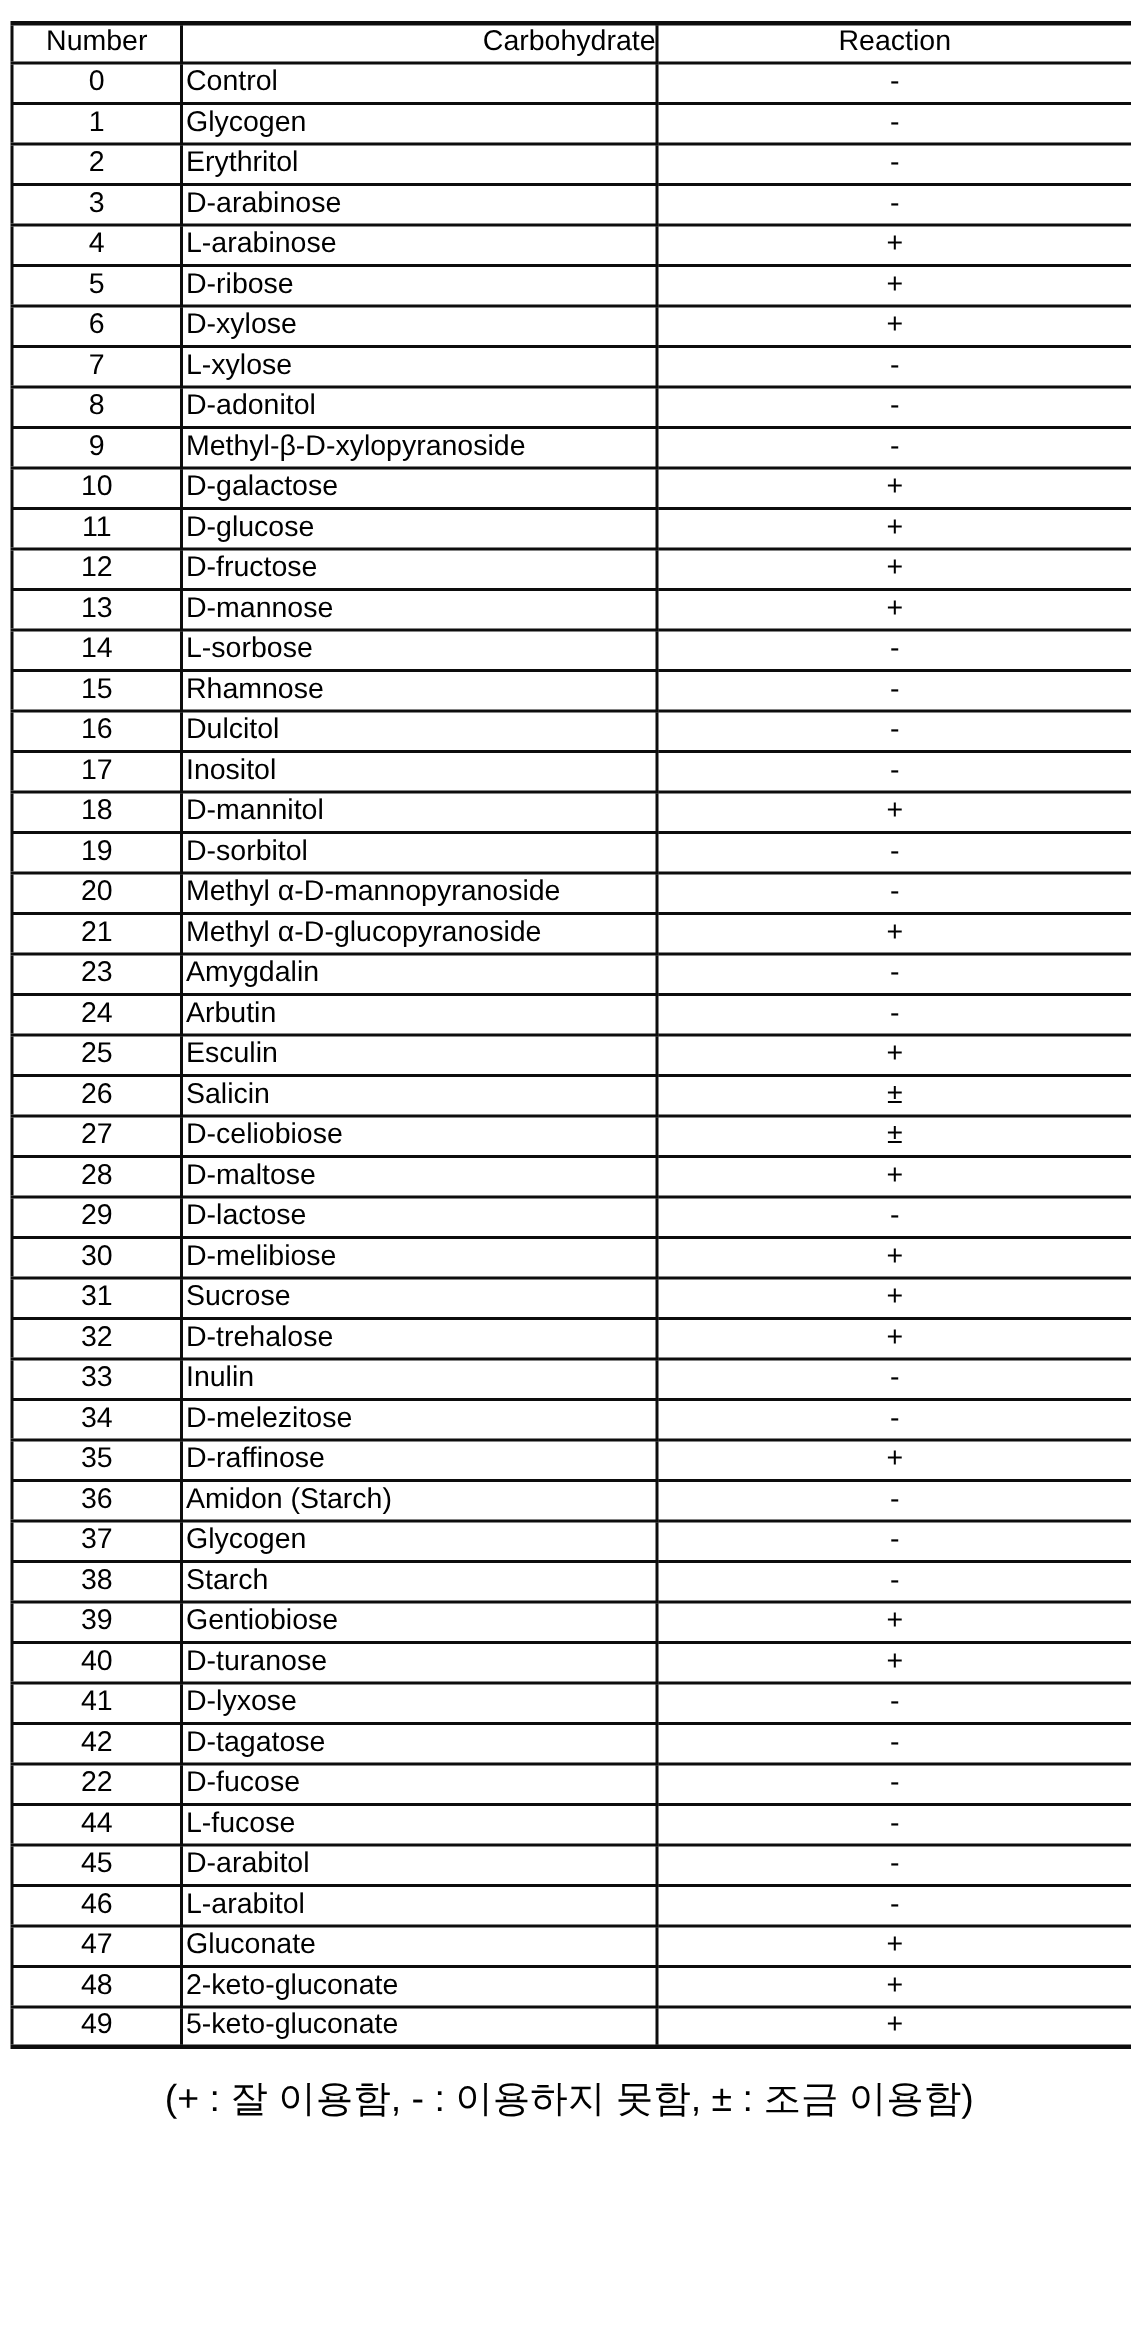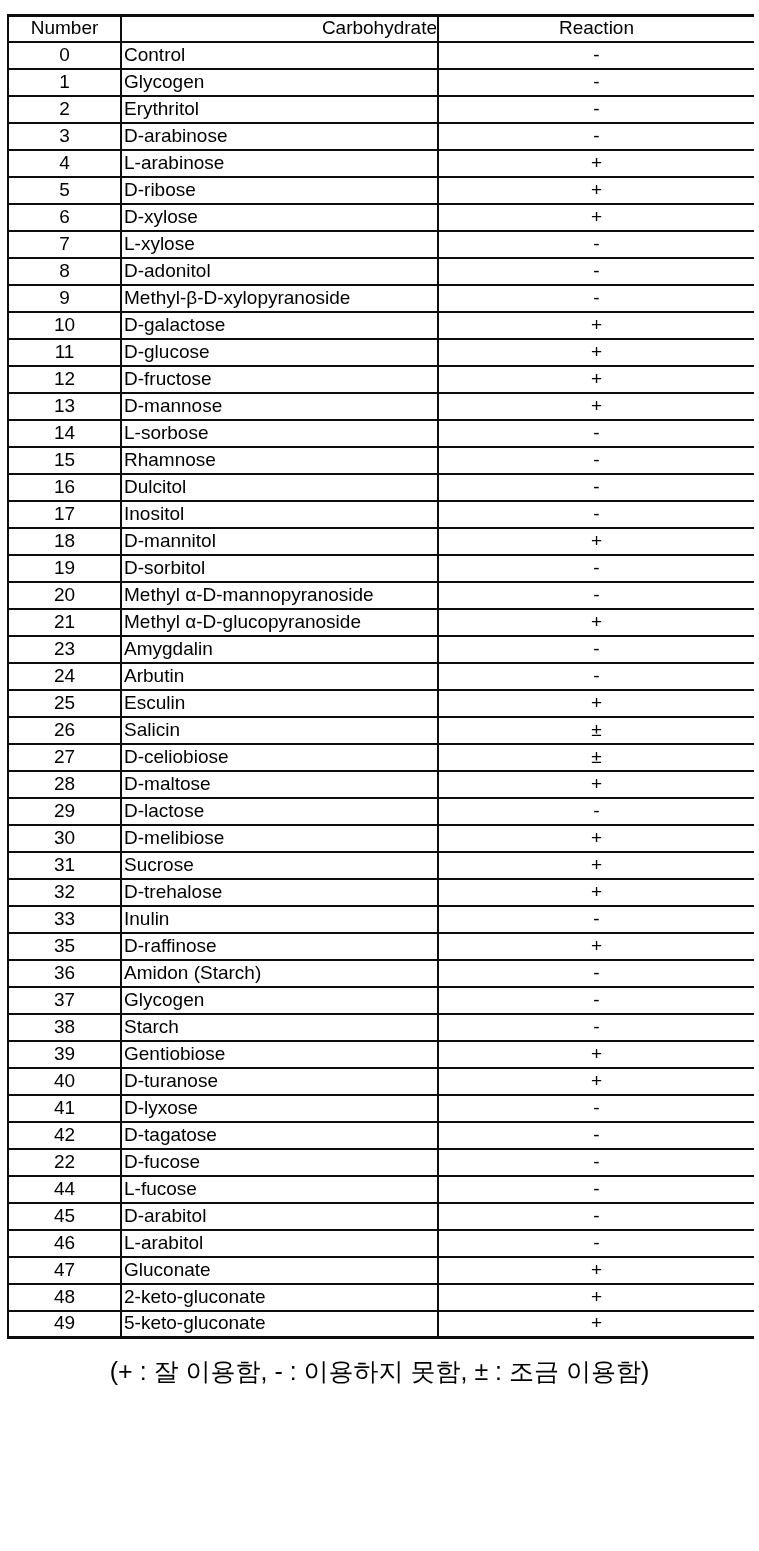--- a/index.html
+++ b/index.html
@@ -252,20 +252,25 @@
           <td class="col-number">32</td>
           <td class="col-carb">D-trehalose</td>
           <td class="col-reaction">+</td>
         </tr>
         <tr>
           <td class="col-number">33</td>
           <td class="col-carb">Inulin</td>
           <td class="col-reaction">-</td>
         </tr>
         <tr>
+          <td class="col-number">34</td>
+          <td class="col-carb">D-melezitose</td>
+          <td class="col-reaction">-</td>
+        </tr>
+        <tr>
           <td class="col-number">35</td>
           <td class="col-carb">D-raffinose</td>
           <td class="col-reaction">+</td>
         </tr>
         <tr>
           <td class="col-number">36</td>
           <td class="col-carb">Amidon (Starch)</td>
           <td class="col-reaction">-</td>
         </tr>
         <tr>

